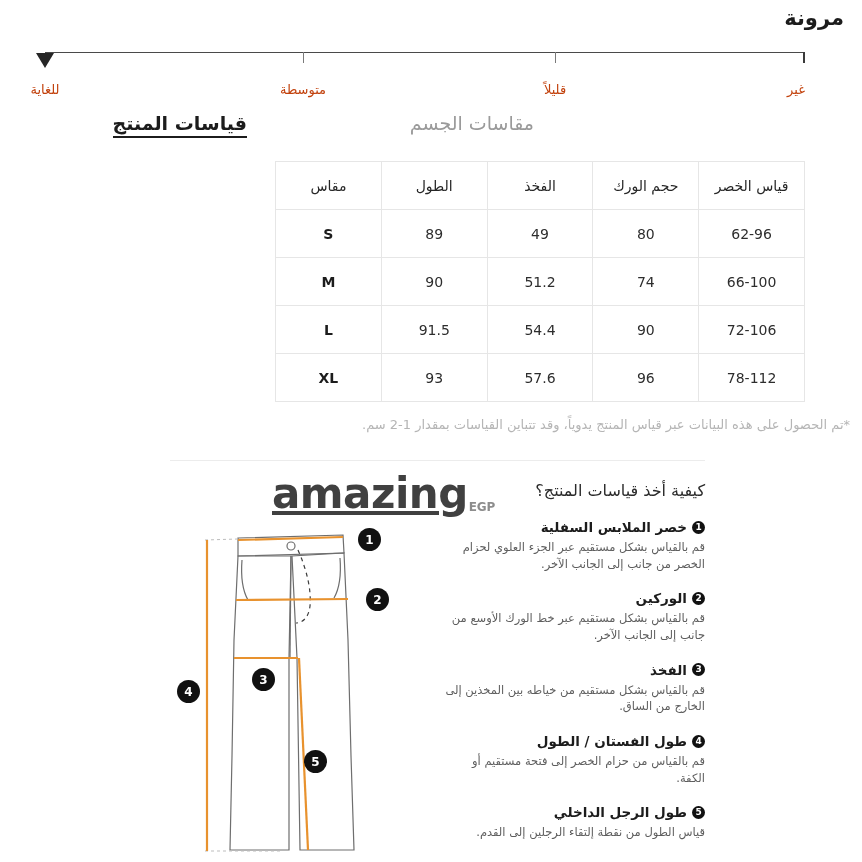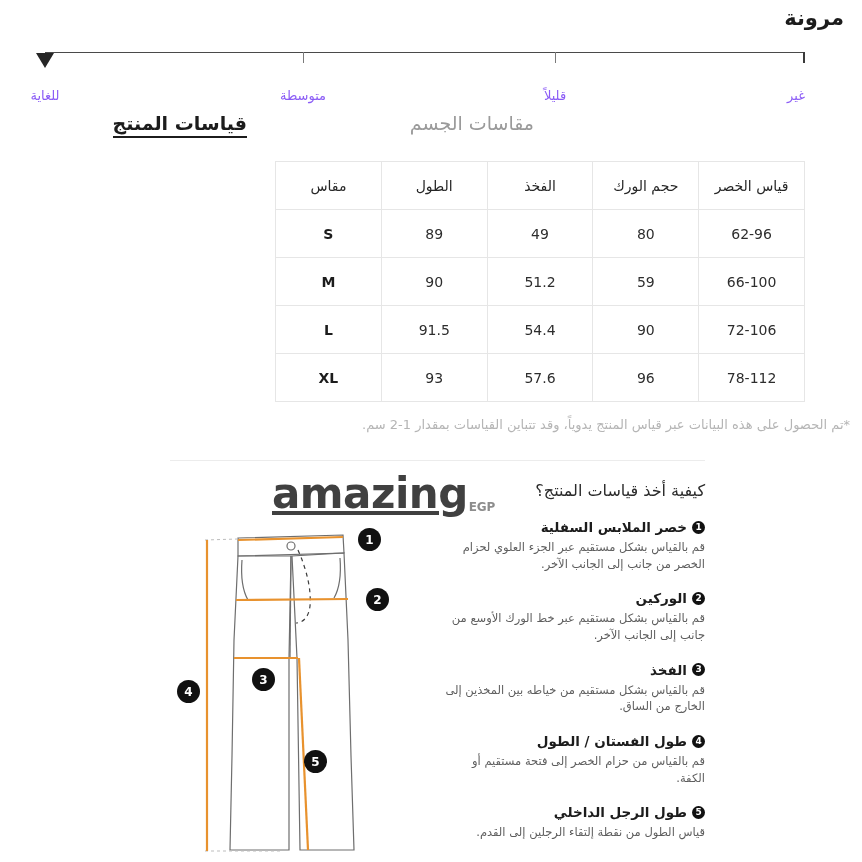--- a/index.html
+++ b/index.html
@@ -64,23 +64,23 @@
     left: 0;
     width: 0;
     height: 0;
     border-left: 9px solid transparent;
     border-right: 9px solid transparent;
     border-top: 15px solid #262626;
     transform: translateX(-50%);
   }
   .scale-label {
     position: absolute;
-    top: 36px;
+    top: 30px;
     font-size: 13px;
-    color: #8b5cf6;
+    color: #c2410c;
     white-space: nowrap;
   }
 
   
   .tabs {
     position: absolute;
     top: 112px;
     left: 0;
     width: 762px;
     height: 34px;
@@ -293,21 +293,21 @@
     <tbody>
       <tr>
         <td>62-96</td>
         <td>80</td>
         <td>49</td>
         <td>89</td>
         <td class="size-cell">S</td>
       </tr>
       <tr>
         <td>66-100</td>
-        <td>59</td>
+        <td>74</td>
         <td>51.2</td>
         <td>90</td>
         <td class="size-cell">M</td>
       </tr>
       <tr>
         <td>72-106</td>
         <td>90</td>
         <td>54.4</td>
         <td>91.5</td>
         <td class="size-cell">L</td>

